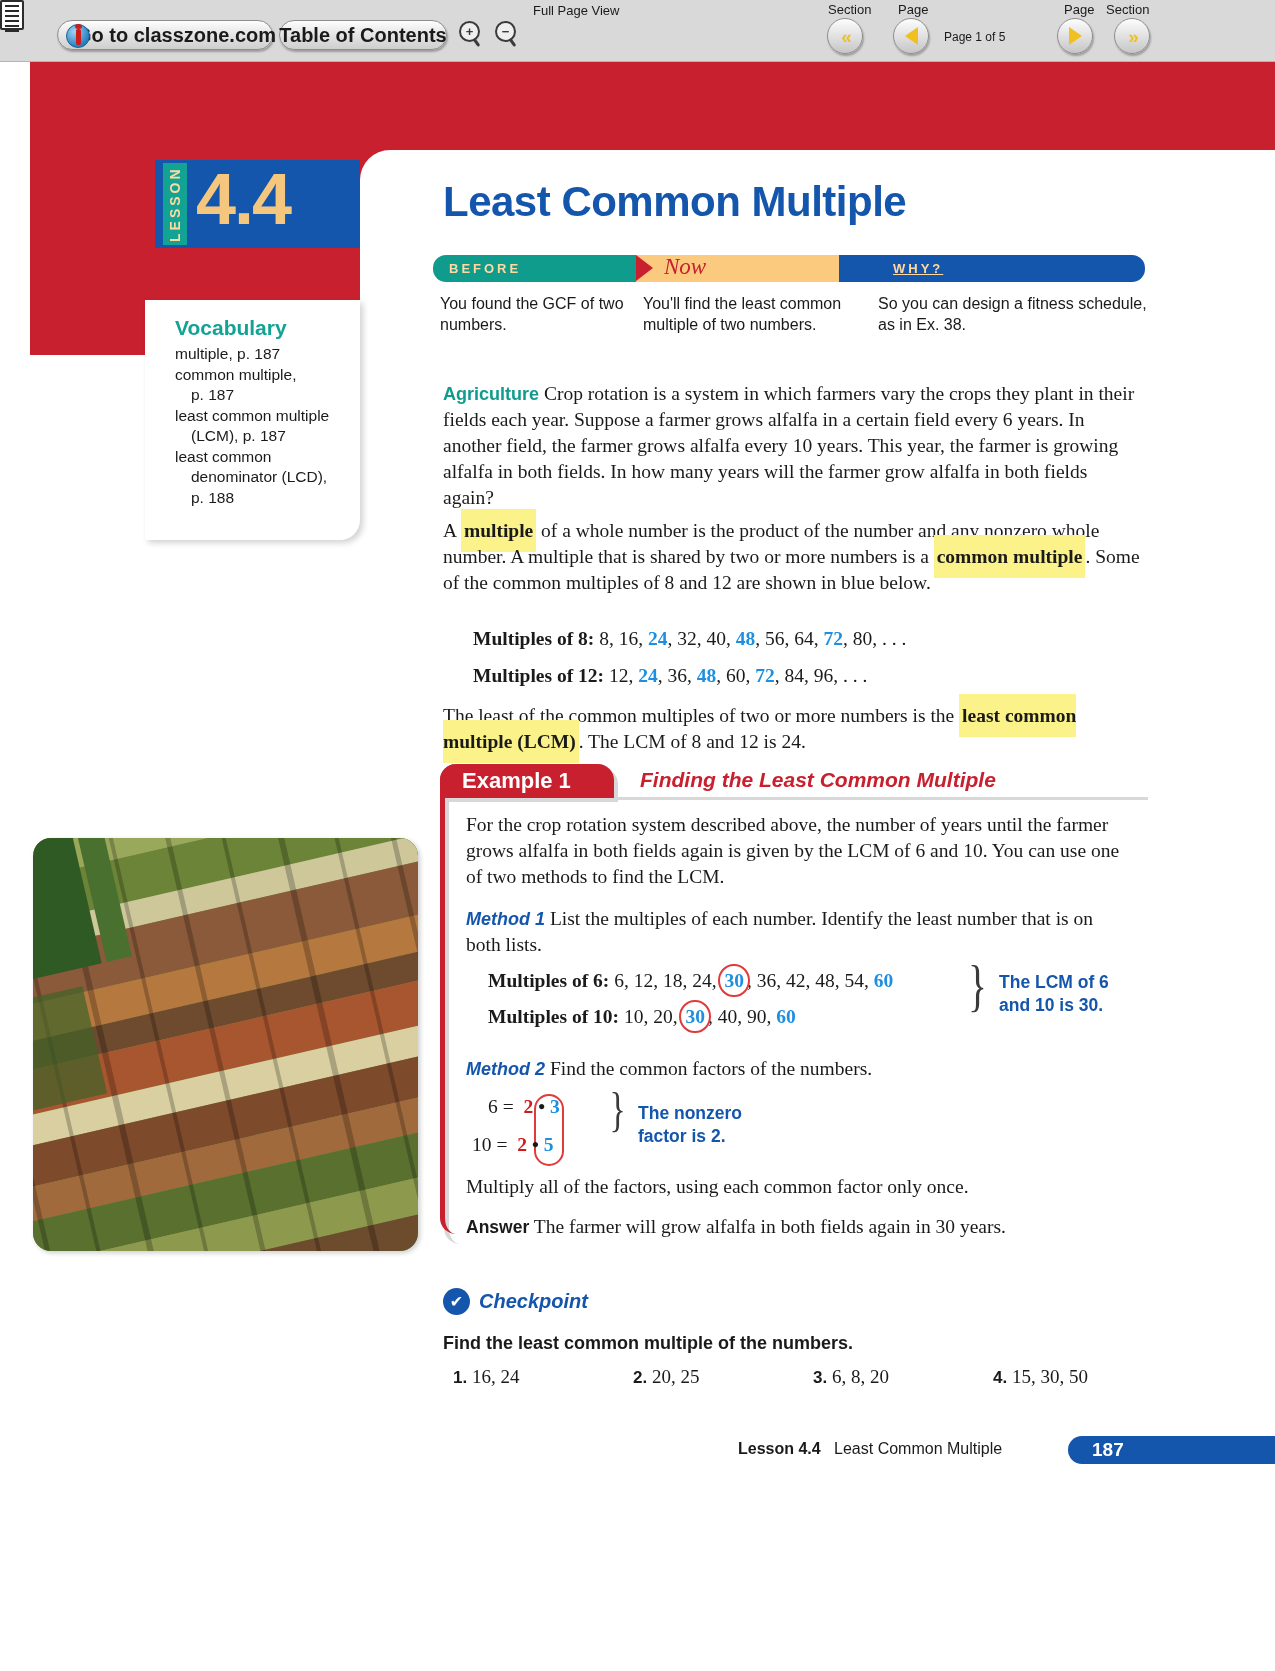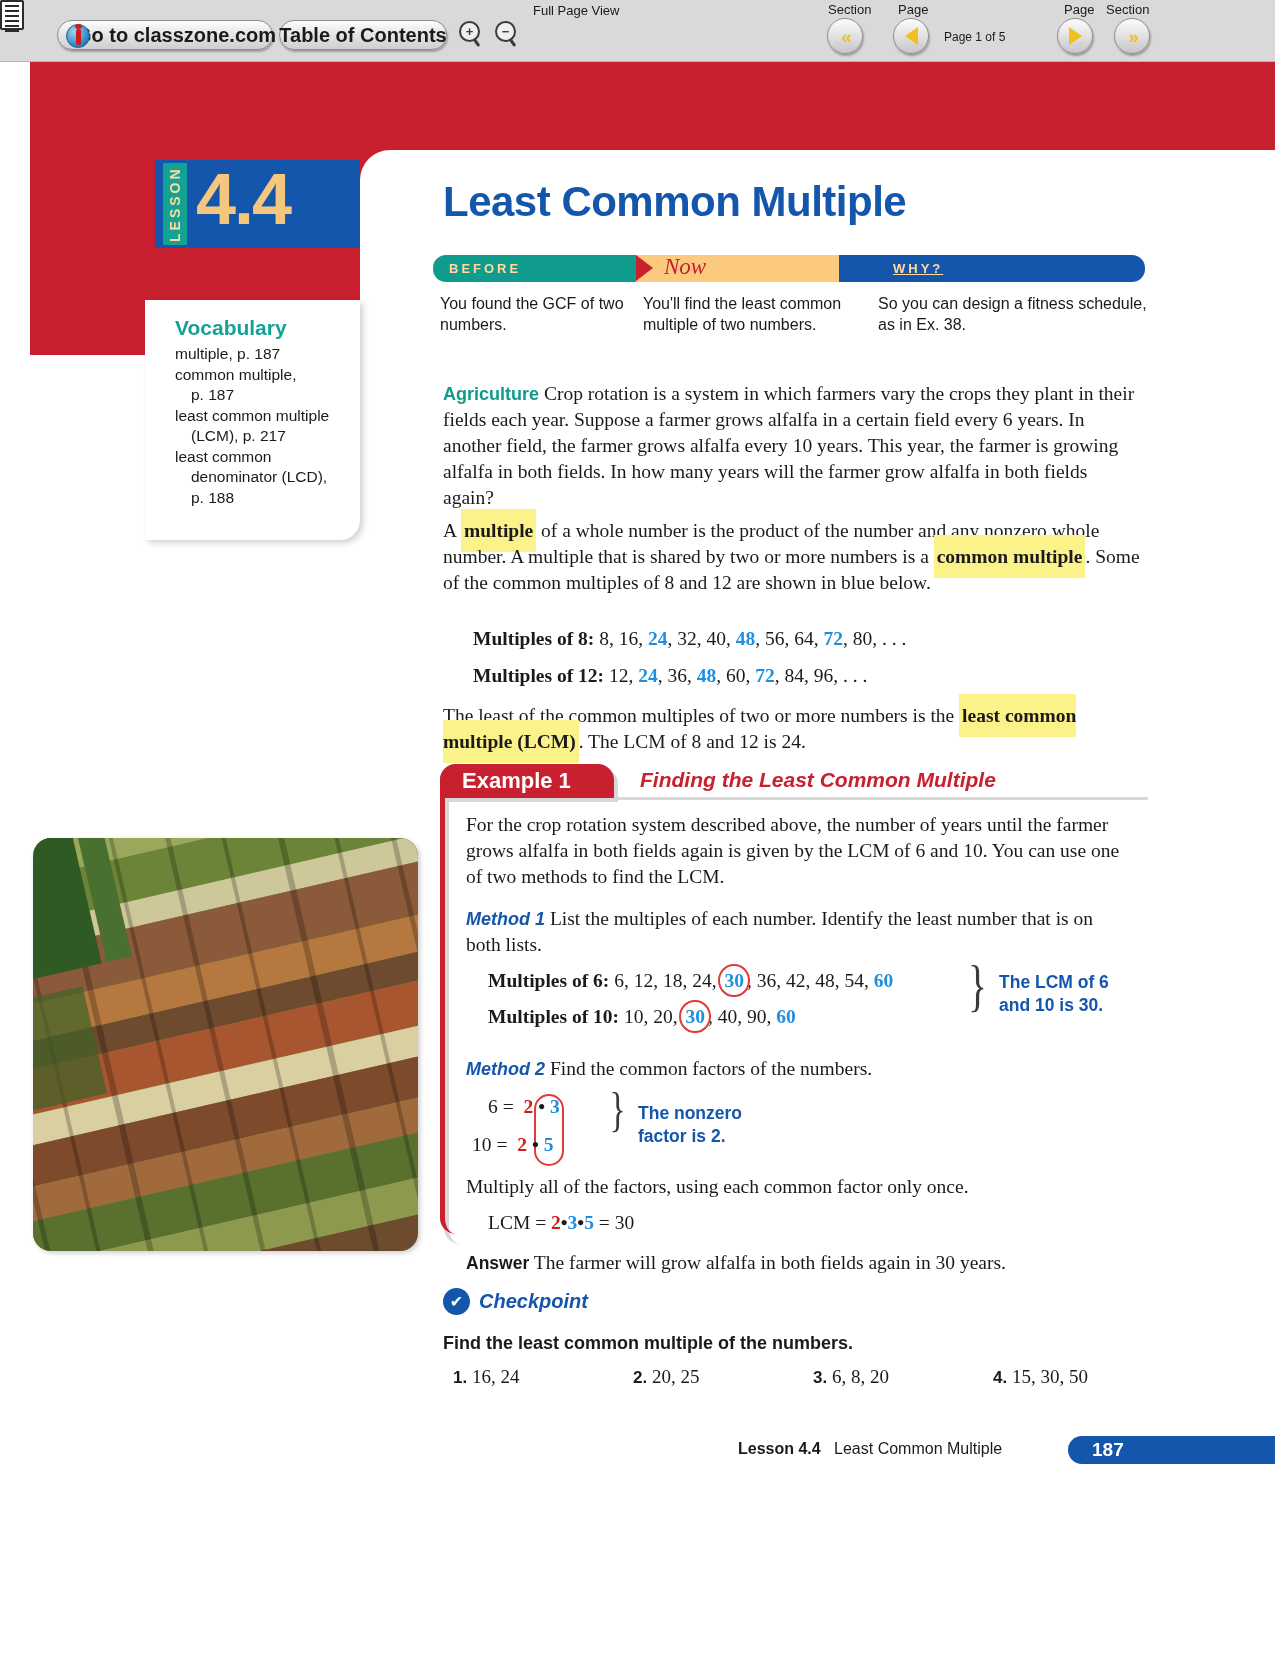--- a/index.html
+++ b/index.html
@@ -400,21 +400,21 @@
 <div class="lesson-word">LESSON</div>
 <div class="lesson-num">4.4</div>
 
 <div class="vocab-card"></div>
 <div class="vocab-title">Vocabulary</div>
 <div class="vocab-list">
   <div>multiple, p. 187</div>
   <div>common multiple,</div>
   <div class="ind">p. 187</div>
   <div>least common multiple</div>
-  <div class="ind">(LCM), p. 217</div>
+  <div class="ind">(LCM), p. 187</div>
   <div>least common</div>
   <div class="ind">denominator (LCD),</div>
   <div class="ind">p. 188</div>
 </div>
 
 <div class="lesson-title">Least Common Multiple</div>
 
 <div class="bnw">
   <div class="bnw-before">BEFORE</div>
   <div class="bnw-now">
@@ -560,26 +560,20 @@
       </div>
       <div class="brace" style="left:140px; top:-6px; font-size:48px;">}</div>
       <div class="callout" style="position:absolute; left:172px; top:14px;">
         <div>The nonzero</div>
         <div>factor is 2.</div>
       </div>
     </div>
 
     <div class="ex-para" style="width:660px; margin-top:0;">Multiply all of the factors, using each common factor only once.</div>
 
-    <div class="ex-para" style="margin-top:10px; margin-left:22px;">
-      <span>LCM =</span>
-      <span style="color:#d01b1b; font-weight:bold;">2</span><span style="font-weight:bold;">•</span><span class="bluenum">3</span><span style="font-weight:bold;">•</span><span class="bluenum">5</span>
-      <span>=</span>
-      <span>30</span>
-    </div>
 
     <div class="ex-para" style="margin-top:14px; width:660px;">
       <span class="answer-lbl">Answer</span>
       <span>The farmer will grow alfalfa in both fields again in 30 years.</span>
     </div>
 
   </div>
 </div>
 
 <div class="cp-wrap">

